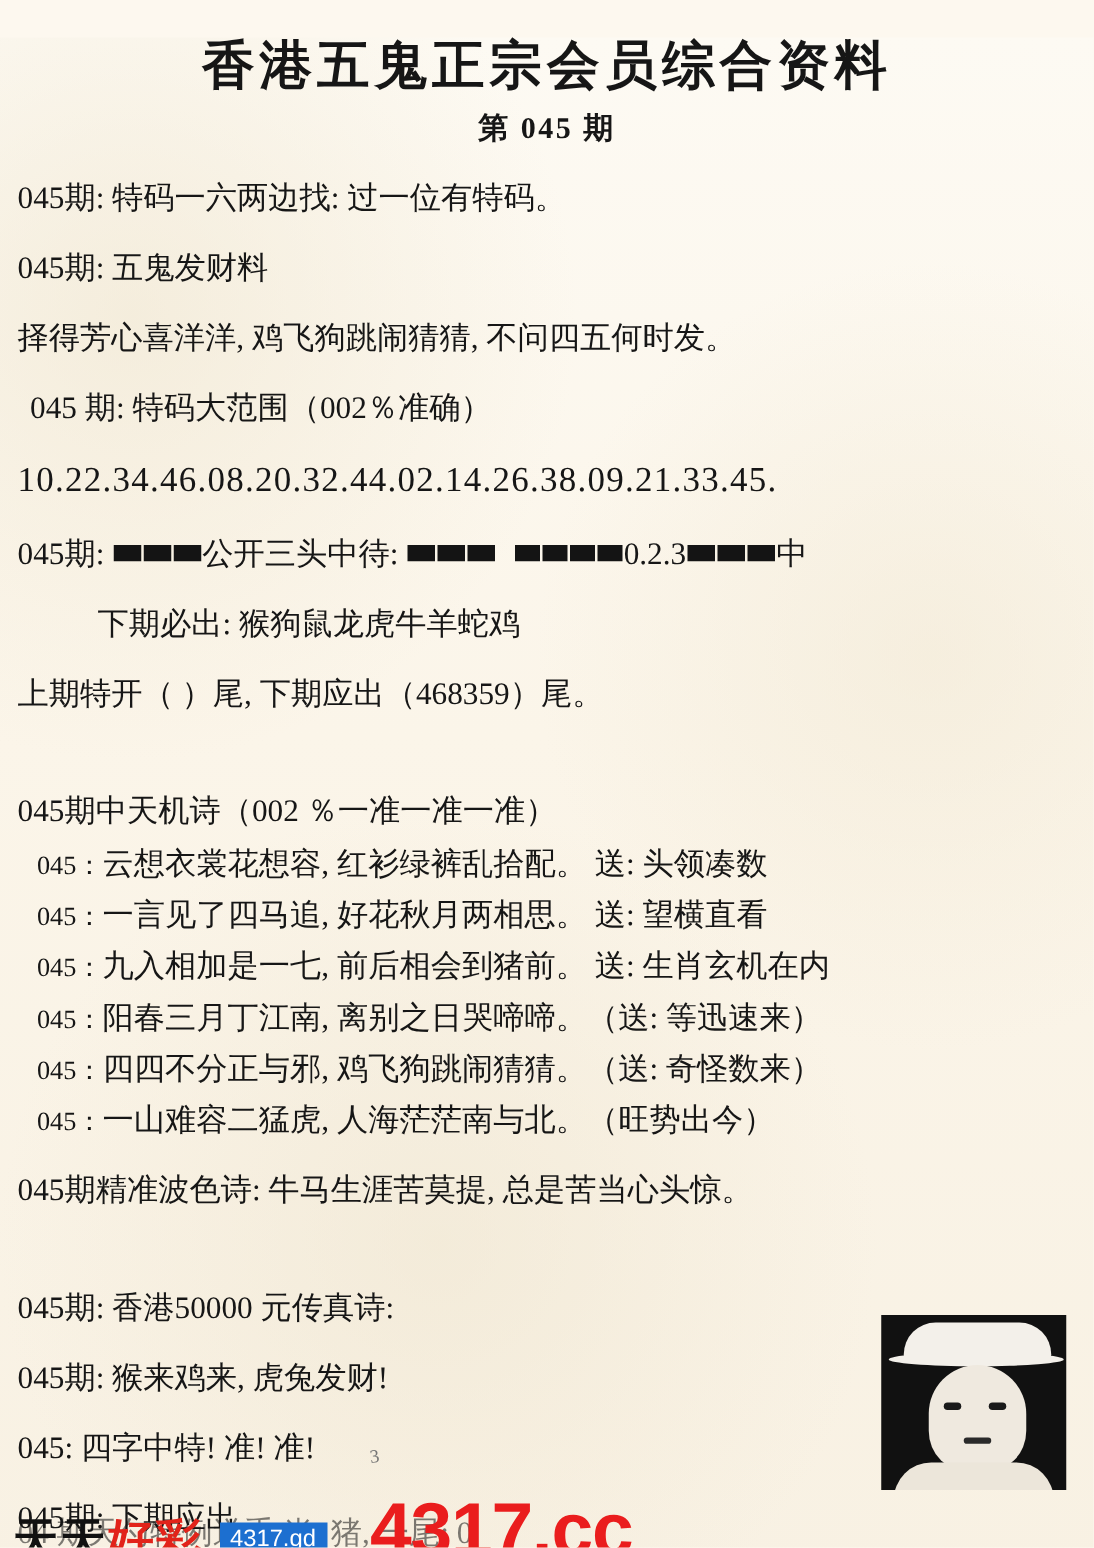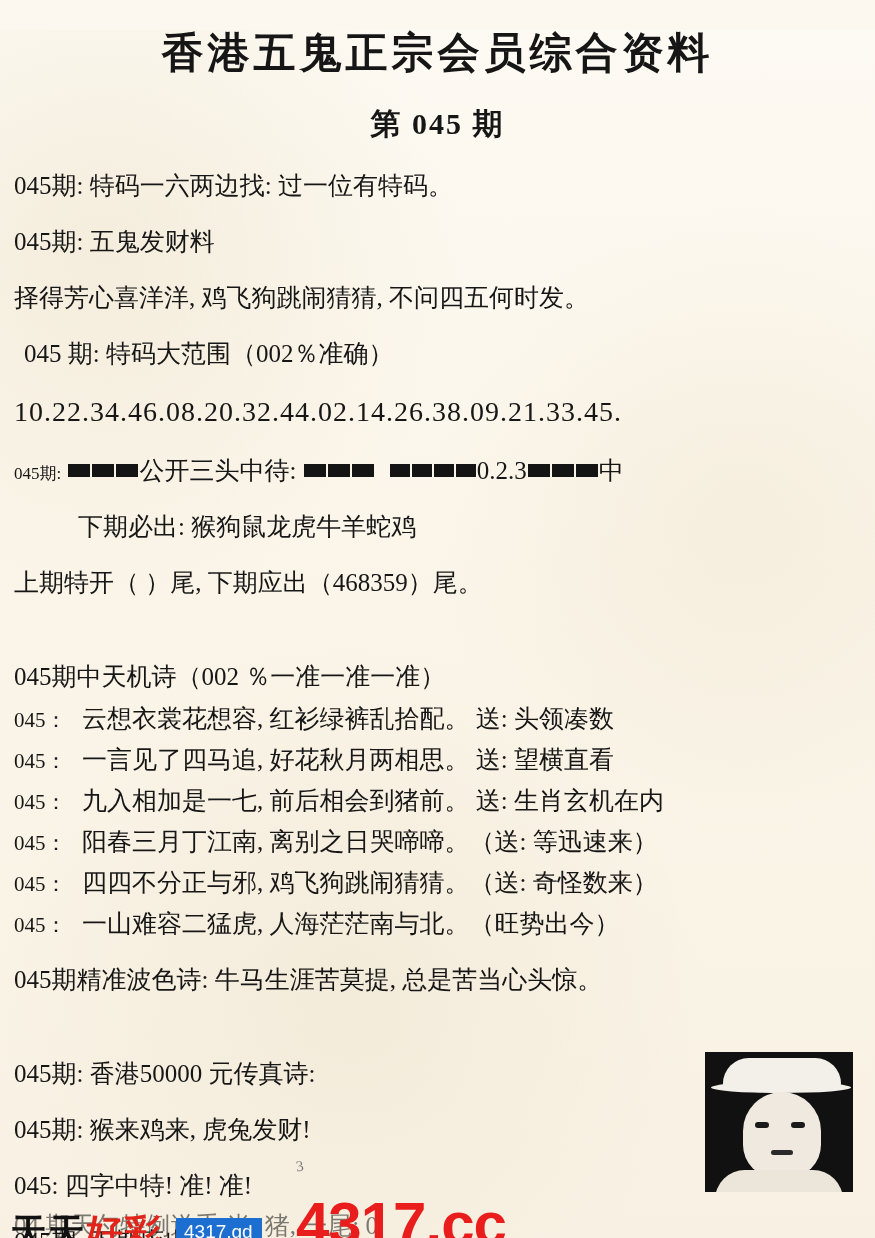--- a/index.html
+++ b/index.html
@@ -31,38 +31,38 @@
     text-align: center;
     font-size: 42px;
     font-weight: bold;
     letter-spacing: 4px;
     margin: 30px 0 0 0;
     line-height: 1.1;
     font-family: "Liberation Serif", "DejaVu Serif", serif;
   }
   .issue {
     text-align: center;
-    font-size: 30px;
+    font-size: 24px;
     font-weight: bold;
-    margin: 28px 0 0 0;
+    margin: 10px 0 0 0;
     letter-spacing: 2px;
   }
   .body-block {
     margin-top: 22px;
     font-size: 25px;
     line-height: 1.52;
   }
   .line {
     white-space: nowrap;
     margin: 18px 0 4px 0;
   }
   .line.indent1 { padding-left: 10px; }
   .line.indent2 { padding-left: 64px; }
   .small-label {
-    font-size: 17px;
+    font-size: 25px;
   }
   .nums {
     font-size: 28px;
     letter-spacing: 1px;
   }
   .blk {
     display: inline-block;
     width: 22px;
     height: 13px;
     background: #141414;
@@ -73,20 +73,21 @@
   .gap { display: inline-block; width: 14px; }
   .poem-row {
     white-space: nowrap;
     margin-bottom: 3px;
     font-size: 25px;
   }
   .poem-key {
     font-size: 21px;
     display: inline-block;
     width: 68px;
+    text-align: right;
   }
   .spacer-lg { height: 34px; }
 
   
   .photo {
     position: absolute;
     right: 22px;
     top: 1022px;
     width: 148px;
     height: 140px;

